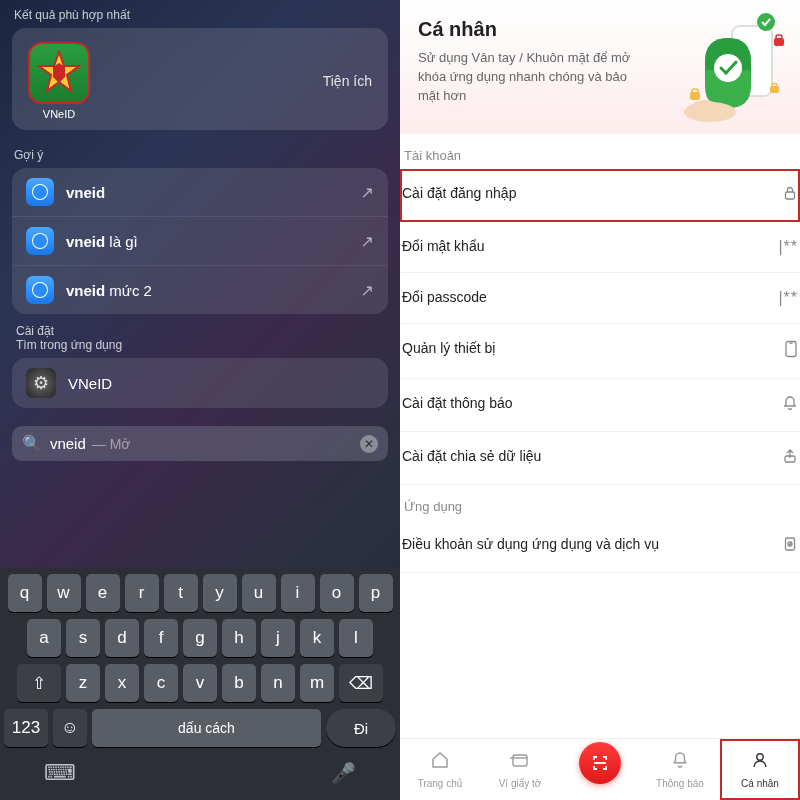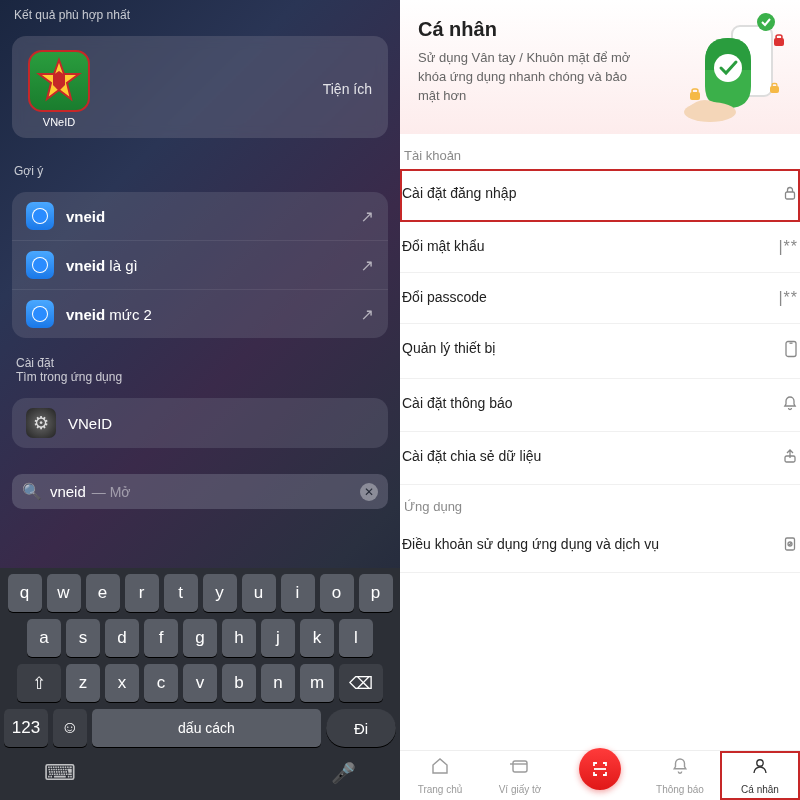--- a/index.html
+++ b/index.html
@@ -1,18 +1,18 @@
 <!DOCTYPE html>
 <html><head>
 <meta charset="utf-8">
 <style>
   * { margin: 0; padding: 0; box-sizing: border-box; font-family: -apple-system, BlinkMacSystemFont, "Segoe UI", sans-serif; }
   body { width: 800px; height: 800px; display: flex; background: #fff; overflow: hidden; }
   .pane { height: 800px; position: relative; }
-  .left { width: 400px; background: linear-gradient(135deg,#1a2640 0%,#2a3555 25%,#3a2a4a 50%,#2a3040 75%,#1a2035 100%); color: #fff; display: flex; flex-direction: column; gap: 8px; }
+  .left { width: 400px; background: linear-gradient(135deg,#1a2640 0%,#2a3555 25%,#3a2a4a 50%,#2a3040 75%,#1a2035 100%); color: #fff; display: flex; flex-direction: column; }
   .right { width: 400px; background: #fff; color: #222; display: flex; flex-direction: column; }
 
   
   .section-label { font-size: 12px; color: rgba(255,255,255,.75); padding: 8px 14px 6px; }
   .top-card { margin: 0 12px 10px; background: rgba(120,120,140,.35); border-radius: 14px; padding: 14px 16px 10px; display: flex; align-items: center; justify-content: space-between; backdrop-filter: blur(6px); }
   .app-block { display: flex; flex-direction: column; align-items: center; gap: 4px; }
   .app-icon { width: 62px; height: 62px; border-radius: 14px; background: linear-gradient(#2a9d3e,#1a7d2e); border: 2px solid #c62828; position: relative; display: flex; align-items: center; justify-content: center; }
   .app-icon svg { width: 48px; height: 48px; }
   .app-name { font-size: 11px; color: #fff; }
   .utility { color: rgba(255,255,255,.85); font-size: 14px; }
@@ -50,21 +50,21 @@
   .r-header { background: linear-gradient(180deg,#fff 0%,#fdecec 100%); padding: 18px 18px 28px; position: relative; }
   .r-title { font-size: 20px; font-weight: 700; margin-bottom: 8px; }
   .r-sub { font-size: 13px; color: #666; line-height: 1.45; max-width: 230px; }
   .r-illus { position: absolute; right: 10px; top: 8px; width: 120px; height: 120px; }
   .r-section { padding: 14px 4px 6px; font-size: 13px; color: #8a8a8a; }
   .r-item { display: flex; align-items: flex-start; justify-content: space-between; padding: 16px 2px; font-size: 14px; color: #222; border-bottom: 1px solid #f0f0f0; position: relative; }
   .r-item.hl { outline: 2px solid #c62828; outline-offset: -2px; }
   .r-icon { color: #888; font-size: 16px; min-width: 26px; text-align: right; }
   .toggle { width: 40px; height: 22px; background: #d8d8d8; border-radius: 11px; position: relative; }
   .toggle::after { content: ''; width: 18px; height: 18px; background: #fff; border-radius: 50%; position: absolute; top: 2px; left: 2px; box-shadow: 0 1px 2px rgba(0,0,0,.2); }
-  .tabbar { margin-top: auto; display: flex; border-top: 1px solid #eee; height: 50px; }
+  .tabbar { margin-top: auto; display: flex; border-top: 1px solid #eee; height: 62px; }
   .tab { flex: 1; display: flex; flex-direction: column; align-items: center; justify-content: center; gap: 3px; font-size: 10px; color: #9a9a9a; position: relative; }
   .tab.active { color: #333; }
   .tab.hl { outline: 2px solid #c62828; outline-offset: -2px; }
   .tab .ticon { font-size: 18px; }
   .tab.scan .circ { width: 42px; height: 42px; background: linear-gradient(#ff3b3b,#e01818); border-radius: 50%; display: flex; align-items: center; justify-content: center; color: #fff; font-size: 18px; margin-top: -14px; box-shadow: 0 2px 6px rgba(224,24,24,.4); }
 </style>
 </head>
 <body>
 
 <div class="pane left">

